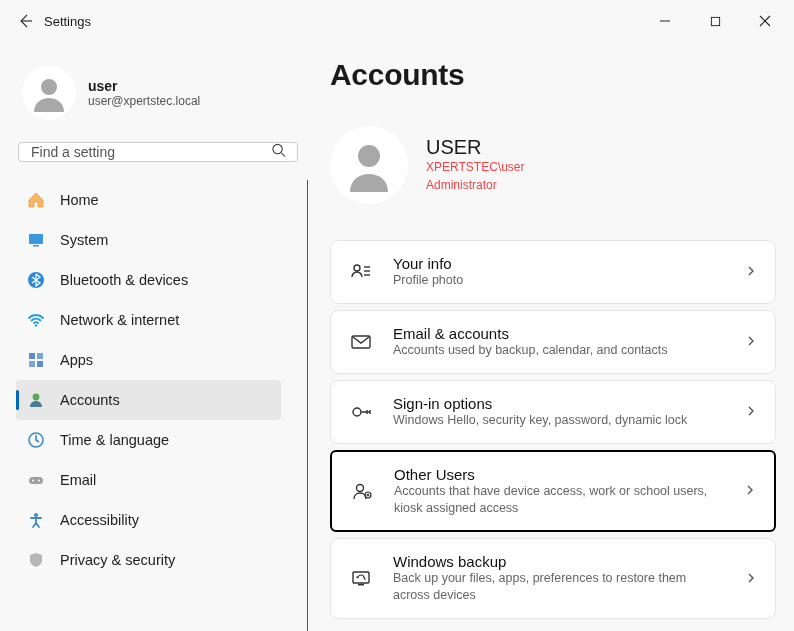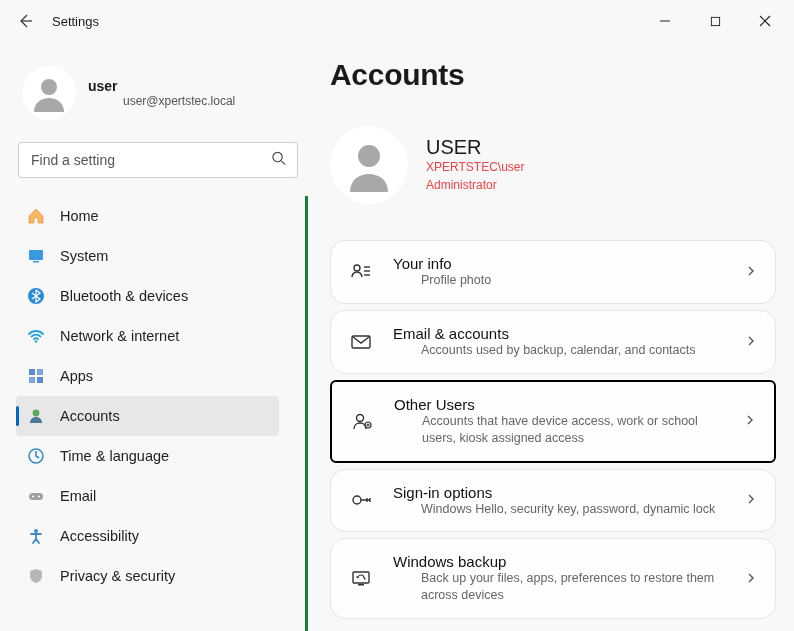--- a/index.html
+++ b/index.html
@@ -20,21 +20,21 @@
     background: #f8f8f8;
   }
   .back-btn {
     width: 34px; height: 34px;
     display: flex; align-items: center; justify-content: center;
     cursor: pointer;
     border-radius: 4px;
   }
   .titlebar-title {
     font-size: 13px;
-    margin-left: 10px;
+    margin-left: 2px;
   }
   .win-controls {
     margin-left: auto;
     display: flex;
     gap: 8px;
   }
   .win-btn {
     width: 42px; height: 32px;
     display: flex; align-items: center; justify-content: center;
     cursor: pointer;
@@ -56,43 +56,43 @@
     gap: 12px;
     padding: 12px 8px 18px 6px;
   }
   .avatar {
     width: 54px; height: 54px;
     background: #ffffff;
     border-radius: 50%;
     display: flex; align-items: center; justify-content: center;
   }
   .profile-name { font-weight: 600; font-size: 14px; }
-  .profile-email { font-size: 12px; color: #555; margin-left: 35px; }
+  .profile-email { font-size: 12px; color: #555; }
   .search-wrap {
     position: relative;
     margin: 4px 10px 18px 2px;
   }
   .search-input {
     width: 100%;
-    height: 36px;
+    height: 20px;
     border: 1px solid #ccc;
     border-radius: 4px;
     background: #fff;
     padding: 0 36px 0 12px;
     font-size: 14px;
     color: #333;
   }
   .search-input::placeholder { color: #555; }
   .search-icon {
     position: absolute;
     right: 12px; top: 50%;
     transform: translateY(-50%);
   }
   .nav {
-    border-right: 3px solid #15803d;
+    border-right: 1px solid #15803d;
     padding-right: 16px;
     flex: 1;
     overflow-y: hidden;
   }
   .nav-item {
     display: flex;
     align-items: center;
     gap: 14px;
     height: 40px;
     padding: 0 12px 0 10px;
@@ -140,40 +140,40 @@
     width: 78px; height: 78px;
     background: #fff;
     border-radius: 50%;
     display: flex; align-items: center; justify-content: center;
   }
   .user-name { font-size: 20px; }
   .user-domain, .user-role { font-size: 12px; color: #ef4444; line-height: 1.45; }
   .card {
     background: #fefefe;
     border: 1px solid #e5e5e5;
-    border-radius: 15px;
+    border-radius: 8px;
     padding: 14px 18px;
     display: flex;
     align-items: center;
     gap: 20px;
     margin-bottom: 6px;
     cursor: pointer;
   }
   .card.highlight {
     border: 2px solid #000;
     border-radius: 6px;
   }
   .card-icon {
     width: 24px; height: 24px;
     display:flex; align-items:center; justify-content:center;
     flex-shrink: 0;
   }
   .card-body { flex: 1; min-width:0; }
   .card-title { font-size: 15px; color: #111; }
-  .card-sub { font-size: 12.5px; color: #666; line-height: 1.35; margin-left: 28px; }
+  .card-sub { font-size: 12.5px; color: #666; line-height: 1.35; }
   .chevron {
     color: #555;
     flex-shrink: 0;
   }
 </style>
 </head>
 <body>
 
 <div class="titlebar">
   <div class="back-btn">
@@ -367,20 +367,36 @@
         </span>
       <div class="card-body">
         <div class="card-title">Email &amp; accounts</div>
         <div class="card-sub">Accounts used by backup, calendar, and contacts</div>
       </div>
       <span class="chevron"><svg width="12" height="12" viewBox="0 0 12 12">
             <path d="M4 2l4 4-4 4" fill="none" stroke="#555" stroke-width="1.4"></path>
           </svg></span>
     </div>
 
+    <div class="card">
+      <span class="card-icon">
+          <svg width="22" height="22" viewBox="0 0 22 22">
+            <circle cx="7" cy="11" r="4" fill="none" stroke="#333" stroke-width="1.4"></circle>
+            <path d="M11 11h9m-3-2v4m3-4v4" fill="none" stroke="#333" stroke-width="1.4"></path>
+          </svg>
+        </span>
+      <div class="card-body">
+        <div class="card-title">Sign-in options</div>
+        <div class="card-sub">Windows Hello, security key, password, dynamic lock</div>
+      </div>
+      <span class="chevron"><svg width="12" height="12" viewBox="0 0 12 12">
+            <path d="M4 2l4 4-4 4" fill="none" stroke="#555" stroke-width="1.4"></path>
+          </svg></span>
+    </div>
+
     <div class="card highlight">
       <span class="card-icon">
           <svg width="22" height="22" viewBox="0 0 22 22">
             <circle cx="9" cy="8" r="3.5" fill="none" stroke="#333" stroke-width="1.4"></circle>
             <path d="M3 19c0-4 3-6 6-6s6 2 6 6" fill="none" stroke="#333" stroke-width="1.4"></path>
             <circle cx="17" cy="15" r="3" fill="none" stroke="#333" stroke-width="1.2"></circle>
             <line x1="17" y1="13.5" x2="17" y2="16.5" stroke="#333" stroke-width="1.2"></line>
             <line x1="15.5" y1="15" x2="18.5" y2="15" stroke="#333" stroke-width="1.2"></line>
           </svg>
         </span>
@@ -389,36 +405,20 @@
         <div class="card-sub">Accounts that have device access, work or school users, kiosk assigned access</div>
       </div>
       <span class="chevron"><svg width="12" height="12" viewBox="0 0 12 12">
             <path d="M4 2l4 4-4 4" fill="none" stroke="#555" stroke-width="1.4"></path>
           </svg></span>
     </div>
 
     <div class="card">
       <span class="card-icon">
           <svg width="22" height="22" viewBox="0 0 22 22">
-            <circle cx="7" cy="11" r="4" fill="none" stroke="#333" stroke-width="1.4"></circle>
-            <path d="M11 11h9m-3-2v4m3-4v4" fill="none" stroke="#333" stroke-width="1.4"></path>
-          </svg>
-        </span>
-      <div class="card-body">
-        <div class="card-title">Sign-in options</div>
-        <div class="card-sub">Windows Hello, security key, password, dynamic lock</div>
-      </div>
-      <span class="chevron"><svg width="12" height="12" viewBox="0 0 12 12">
-            <path d="M4 2l4 4-4 4" fill="none" stroke="#555" stroke-width="1.4"></path>
-          </svg></span>
-    </div>
-
-    <div class="card">
-      <span class="card-icon">
-          <svg width="22" height="22" viewBox="0 0 22 22">
             <rect x="3" y="4" width="16" height="11" rx="1" fill="none" stroke="#333" stroke-width="1.4"></rect>
             <path d="M8 10a3 3 0 0 1 6 0m-6 0l-1.5-1.5M14 10l1.5 1.5" fill="none" stroke="#333" stroke-width="1.2"></path>
             <rect x="8" y="16" width="6" height="1.5" fill="#333"></rect>
           </svg>
         </span>
       <div class="card-body">
         <div class="card-title">Windows backup</div>
         <div class="card-sub">Back up your files, apps, preferences to restore them across devices</div>
       </div>
       <span class="chevron"><svg width="12" height="12" viewBox="0 0 12 12">

